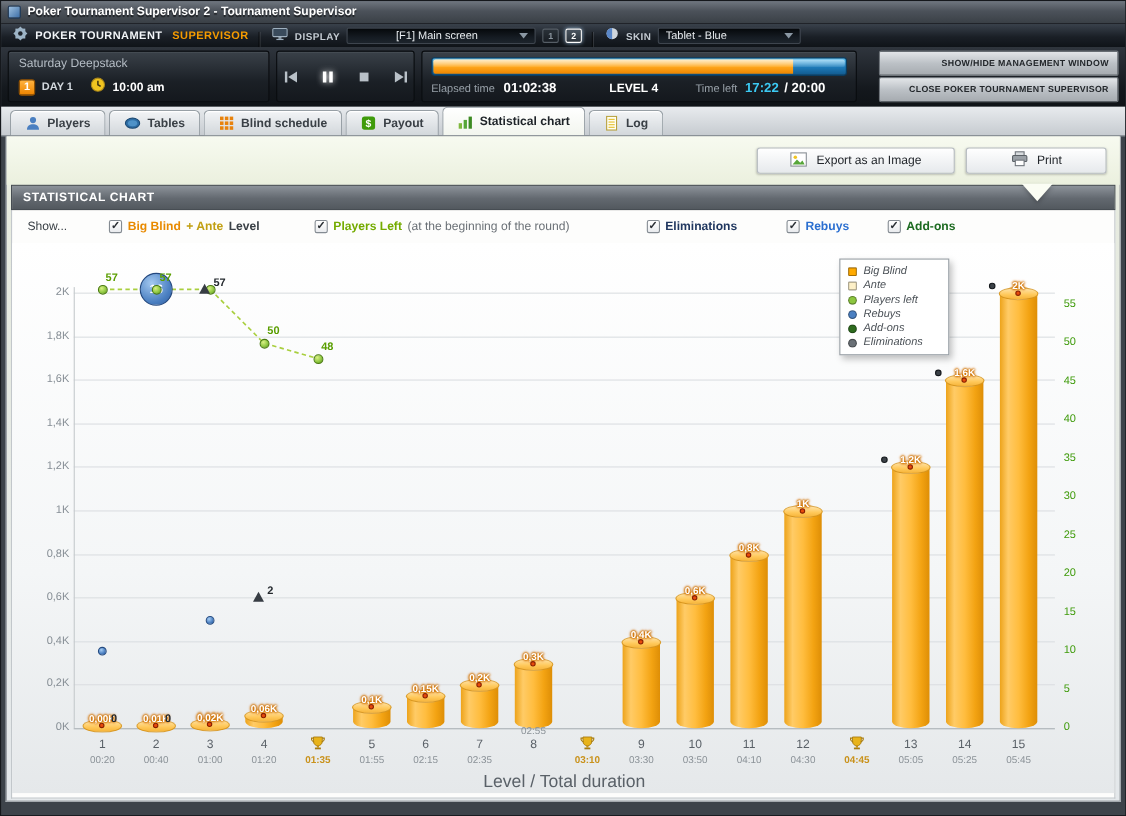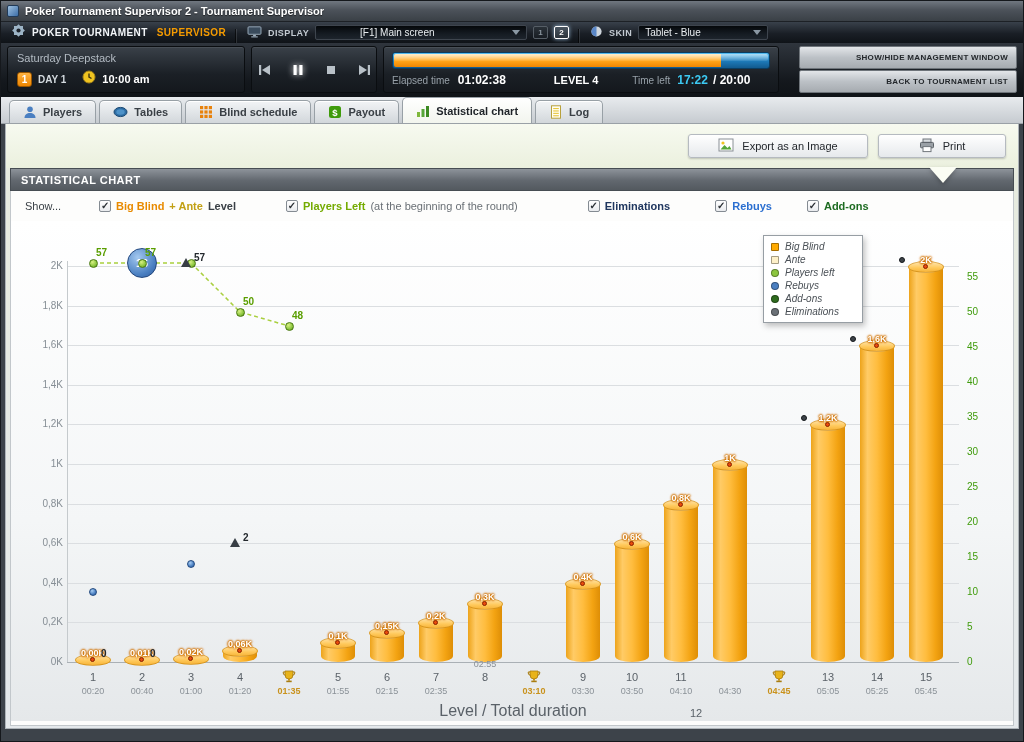--- a/index.html
+++ b/index.html
@@ -21,21 +21,21 @@
     background:linear-gradient(#39414b,#1a1f26 55%,#0f1318);
     display:flex; align-items:flex-end; color:#d7dde2; }
   .tb-sec { display:flex; align-items:center; gap:6px; padding:0 10px; height:100%; }
   .tb-sep { width:1px; height:14px; background:rgba(255,255,255,.12); box-shadow:-1px 0 0 rgba(0,0,0,.6); }
   .logo-text1 { font-size:10px; font-weight:bold; color:#f2f5f8; letter-spacing:.4px; }
   .logo-text2 { font-size:10px; font-weight:bold; color:#f59b00; letter-spacing:.4px; margin-left:3px; }
   .tb-label { font-size:9px; font-weight:bold; color:#c3cad1; letter-spacing:.4px; }
   .selbox { height:15px; background:linear-gradient(#05080b,#151b22 60%,#1d242c);
     border:1px solid #3e454e; border-radius:2px; color:#e8ecef; font-size:10px;
     display:flex; align-items:center; justify-content:space-between; padding:0 6px; cursor:pointer; }
-  .selbox.display { width:212px;padding-left:44px; }
+  .selbox.display { width:172px;padding-left:44px; }
   .selbox.skin { width:130px; }
   .sel-arrow { width:0; height:0; border-left:4px solid transparent; border-right:4px solid transparent; border-top:5px solid #8a97a3; margin-left:8px; }
   .mon { width:15px; height:13px; border:1px solid #565e66; background:linear-gradient(#2a3138,#181d23);
     color:#8a949d; font-size:8px; font-weight:bold; display:flex; align-items:center; justify-content:center; border-radius:2px; cursor:pointer; }
   .mon.active { border-color:#fff; color:#fff; background:linear-gradient(#4a5560,#2c343c); box-shadow:0 0 4px rgba(180,220,255,.8); }
 
   
   .infobar { position:absolute; left:0; top:42px; right:0; height:54px;
     background:linear-gradient(#2f353d,#14181d 70%,#0f1317); }
   .panel { position:absolute; background:linear-gradient(#3a4149,#1b2026 60%,#14181d);
@@ -269,21 +269,21 @@
         <span class="t-val">01:02:38</span>
         <span class="t-level">LEVEL 4</span>
         <span class="t-leftlbl">Time left</span>
         <span class="t-left">17:22</span>
         <span class="t-total">/ 20:00</span>
       </div>
     </div>
 
     <div class="mgmt">
       <button class="mgmt-btn">SHOW/HIDE MANAGEMENT WINDOW</button>
-      <button class="mgmt-btn">BACK TO TOURNAMENT LIST</button>
+      <button class="mgmt-btn">CLOSE POKER TOURNAMENT SUPERVISOR</button>
     </div>
   </div>
 
   <div class="tabbar">
     <div class="tab">
       <span>
         <svg width="14" height="14" viewBox="0 0 14 14">
             <circle cx="7" cy="4.2" r="2.8" fill="#4a7fc1"></circle>
             <path d="M1.5 13 C1.5 9.5 4 8 7 8 C10 8 12.5 9.5 12.5 13 Z" fill="#4a7fc1"></path>
           </svg>
@@ -538,21 +538,21 @@
           <div class="xlevel" style="left: 601px; top: 450px;">10</div>
           <div class="xtime" style="left: 599px; top: 465px;">03:50</div>
           <div class="bar" style="left: 653px; top: 282.6px; height: 158.4px;"></div>
           <div class="bar-label" style="left: 640px; top: 271.6px;">0,8K</div>
           <div class="bar-dot" style="left: 667px; top: 280.6px;"></div>
           <div class="xlevel" style="left: 650px; top: 450px;">11</div>
           <div class="xtime" style="left: 648px; top: 465px;">04:10</div>
           <div class="bar" style="left: 702px; top: 243px; height: 198px;"></div>
           <div class="bar-label" style="left: 689px; top: 232px;">1K</div>
           <div class="bar-dot" style="left: 716px; top: 241px;"></div>
-          <div class="xlevel" style="left: 665px; top: 450px; margin-top: 36px;">12</div>
+          <div class="xlevel" style="left: 699px; top: 450px;">12</div>
           <div class="xtime" style="left: 697px; top: 465px;">04:30</div>
           <div class="trophy" style="left: 761px; top: 448px;"><svg width="14" height="13" viewBox="0 0 14 13">
               <path d="M3 1 h8 v4 a4 4 0 0 1 -8 0 Z" fill="#e8b31a" stroke="#a87c10" stroke-width="0.8"></path>
               <path d="M3 2 H1.2 a2.9 2.9 0 0 0 2.4 3.4 M11 2 h1.8 a2.9 2.9 0 0 1 -2.4 3.4" stroke="#a87c10" fill="none"></path>
               <rect x="6" y="8.6" width="2" height="2" fill="#c89414"></rect>
               <rect x="4.3" y="10.6" width="5.4" height="1.6" fill="#a87c10"></rect>
             </svg></div>
           <div class="xtime break" style="left: 746px; top: 465px;">04:45</div>
           <div class="bar" style="left: 800px; top: 203.4px; height: 237.6px;"></div>
           <div class="bar-label" style="left: 787px; top: 192.4px;">1,2K</div>

